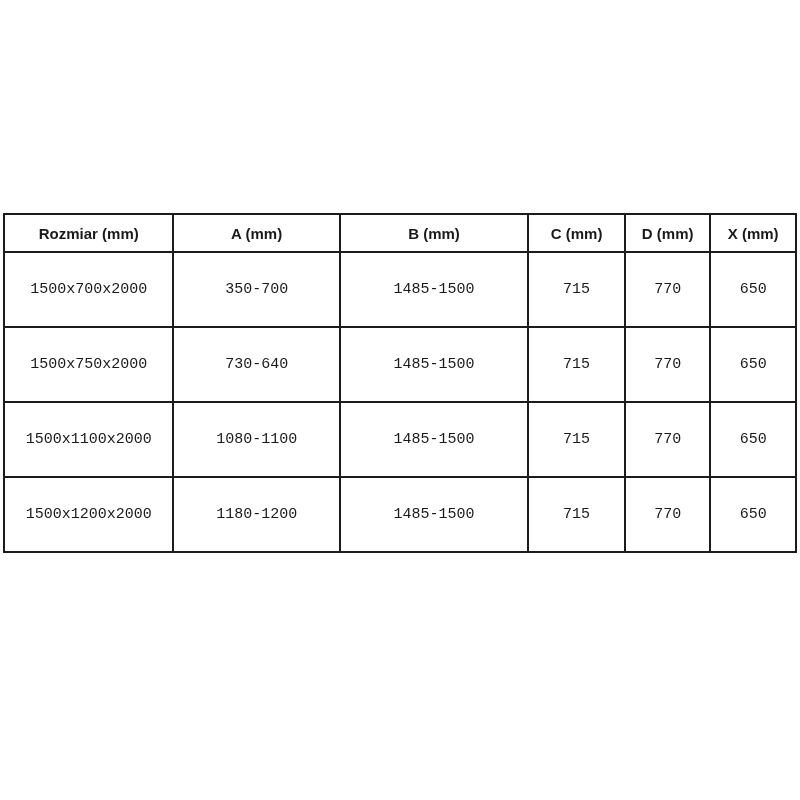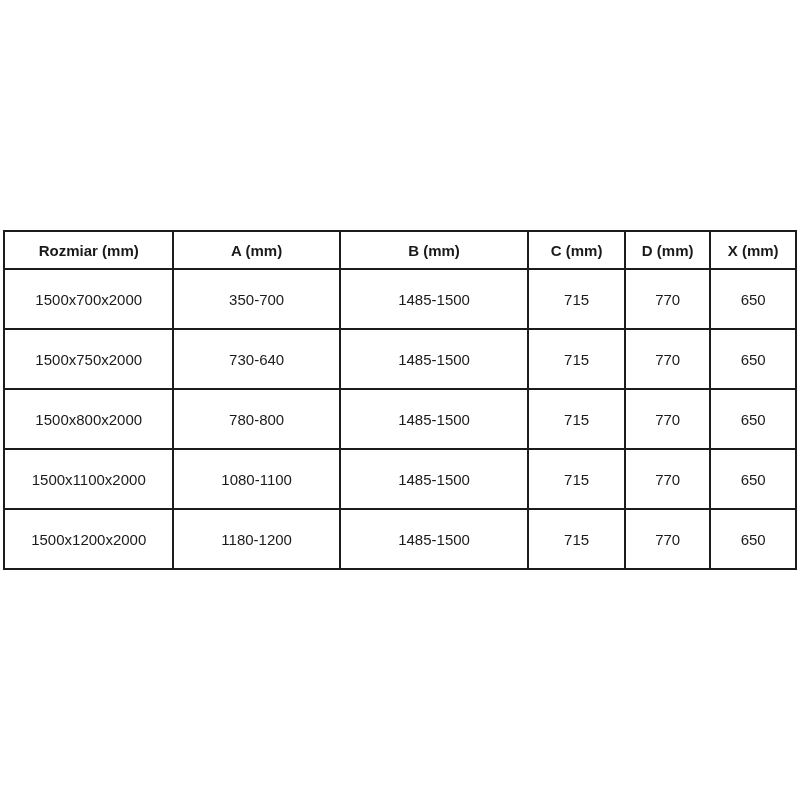--- a/index.html
+++ b/index.html
@@ -6,21 +6,21 @@
     margin: 0;
     padding: 0;
     width: 800px;
     height: 800px;
     background: #ffffff;
     font-family: "Liberation Sans", sans-serif;
   }
   .spec-table-wrap {
     position: absolute;
     left: 3px;
-    top: 230px;
+    top: 213px;
     width: 794px;
     height: 340px;
   }
   table.spec-table {
     width: 100%;
     height: 100%;
     border-collapse: collapse;
     table-layout: fixed;
     background: #ffffff;
   }
@@ -35,20 +35,21 @@
     overflow: hidden;
     white-space: nowrap;
   }
   table.spec-table th {
     font-weight: 700;
     height: 36px;
   }
   table.spec-table td {
     font-weight: 400;
     height: 38px;
+    font-family: Liberation Mono, monospace;
   }
   col.c-rozmiar { width: 21.4%; }
   col.c-a       { width: 21.0%; }
   col.c-b       { width: 23.8%; }
   col.c-c       { width: 12.2%; }
   col.c-d       { width: 10.8%; }
   col.c-x       { width: 10.8%; }
 </style>
 </head>
 <body>
@@ -84,28 +85,20 @@
         </tr>
         <tr>
           <td>1500x750x2000</td>
           <td>730-640</td>
           <td>1485-1500</td>
           <td>715</td>
           <td>770</td>
           <td>650</td>
         </tr>
         <tr>
-          <td>1500x800x2000</td>
-          <td>780-800</td>
-          <td>1485-1500</td>
-          <td>715</td>
-          <td>770</td>
-          <td>650</td>
-        </tr>
-        <tr>
           <td>1500x1100x2000</td>
           <td>1080-1100</td>
           <td>1485-1500</td>
           <td>715</td>
           <td>770</td>
           <td>650</td>
         </tr>
         <tr>
           <td>1500x1200x2000</td>
           <td>1180-1200</td>

